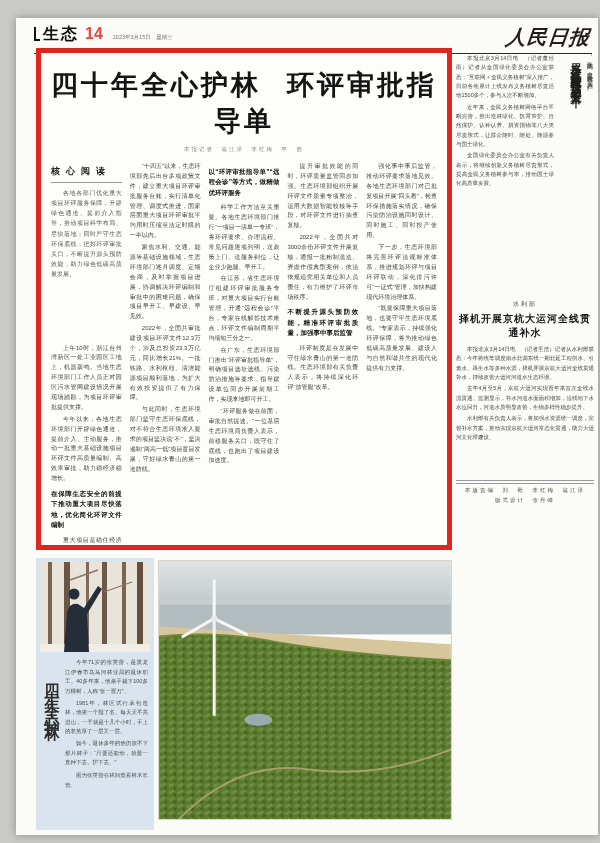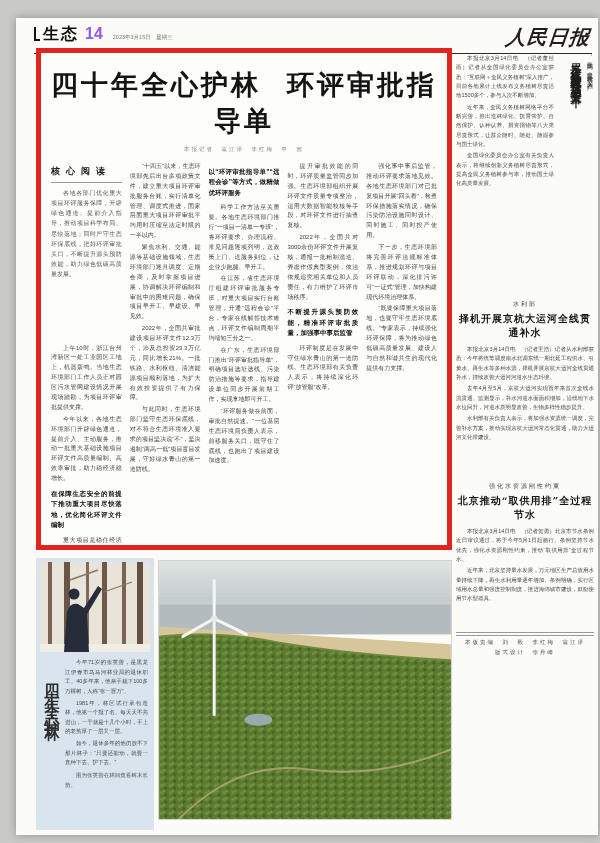--- a/index.html
+++ b/index.html
@@ -3,21 +3,21 @@
 <meta charset="utf-8">
 <style>
   * { margin:0; padding:0; box-sizing:border-box; }
   html,body { width:600px; height:843px; background:#c9c9c6; font-family:"Liberation Sans",sans-serif; overflow:hidden; }
   .page { position:absolute; left:16px; top:18px; width:582px; height:817px; background:#fbfbf7; box-shadow:0 0 8px rgba(0,0,0,.3); overflow:hidden; }
 
   
   .hdr { position:absolute; left:18px; top:6px; right:6px; height:30px; border-bottom:1.5px solid #2a2a2a; }
   .section-mark { display:inline-block; width:6px; height:14px; border-left:2.5px solid #111; border-bottom:2.5px solid #111; margin-right:3px; vertical-align:-2px; }
   .section-title { font-size:16px; font-weight:bold; color:#111; letter-spacing:2px;text-align:center; }
-  .page-num { font-size:16px; font-weight:bold; color:#8b5cf6; margin-left:6px; }
+  .page-num { font-size:16px; font-weight:bold; color:#ef4444; margin-left:6px; }
   .hdr-date { font-size:5.5px; color:#777; margin-left:10px; }
   .masthead { position:absolute; right:2px; top:0px; font-family:"DejaVu Serif",serif; font-style:italic; font-weight:bold; font-size:20px; color:#241d1b; transform:skewX(-6deg); letter-spacing:1px; }
 
   
   .red-box { position:absolute; left:20px; top:30px; width:416px; height:502px; border:5px solid #e0251f; background:#fdfdfa; overflow:hidden; }
   .headline { text-align:center; margin-top:14px; font-size:27px; font-weight:900; color:#141414; letter-spacing:3px; font-family:"DejaVu Sans",sans-serif; }
   .headline .gap { display:inline-block; width:26px; }
   .byline { text-align:center; font-size:5.5px; color:#8a8a8a; margin-top:7px; letter-spacing:2px; }
   .cols { display:flex; gap:8px; padding:9px 10px 0 10px; height:418px; overflow:hidden; }
   .col { flex:1; font-size:6px; line-height:1.65; color:#3f3f3f; text-align:justify; overflow:hidden; }
@@ -203,29 +203,20 @@
       <div class="sb-kicker" data-bind="sidebar.article2.kicker">水利部</div>
       <div class="sb-head" data-bind="sidebar.article2.headline">择机开展京杭大运河全线贯通补水</div>
       <div class="sb-body">
 
       <p data-bind-item=".">本报北京3月14日电　（记者王浩）记者从水利部获悉：今年将统筹调度南水北调东线一期北延工程供水、引黄水、再生水等多种水源，择机开展京杭大运河全线贯通补水，持续改善大运河河道水生态环境。</p>
           <p data-bind-item=".">去年4月至5月，京杭大运河实现百年来首次全线水流贯通。监测显示，补水河道水面面积增加，沿线地下水水位回升，河道水质明显改善，生物多样性稳步提升。</p>
           <p data-bind-item=".">水利部有关负责人表示，将加强水资源统一调度，完善补水方案，推动实现京杭大运河常态化贯通，助力大运河文化带建设。</p>
         </div>
     </div>
 
-    <div class="sb-art sb3">
-      <div class="sb-kicker" data-bind="sidebar.article3.kicker">强化水资源刚性约束</div>
-      <div class="sb-head" data-bind="sidebar.article3.headline">北京推动“取供用排”全过程节水</div>
-      <div class="sb-body">
-
-      <p data-bind-item=".">本报北京3月14日电　（记者贺勇）北京市节水条例近日审议通过，将于今年5月1日起施行。条例坚持节水优先，强化水资源刚性约束，推动“取供用排”全过程节水。</p>
-          <p data-bind-item=".">近年来，北京坚持量水发展，万元地区生产总值用水量持续下降，再生水利用量逐年增加。条例明确，实行区域用水总量和强度控制制度，推进海绵城市建设，鼓励使用节水型器具。</p>
-        </div>
-    </div>
 
 
     <div class="sb-footer">
       <div class="rule"></div>
       <div class="rule"></div>
       <div class="sb-credit" data-bind="sidebar.footer_line1">本版责编　刘　毅　李红梅　寇江泽</div>
       <div class="sb-credit" data-bind="sidebar.footer_line2">版式设计　张丹峰</div>
     </div>
 
   </div>

